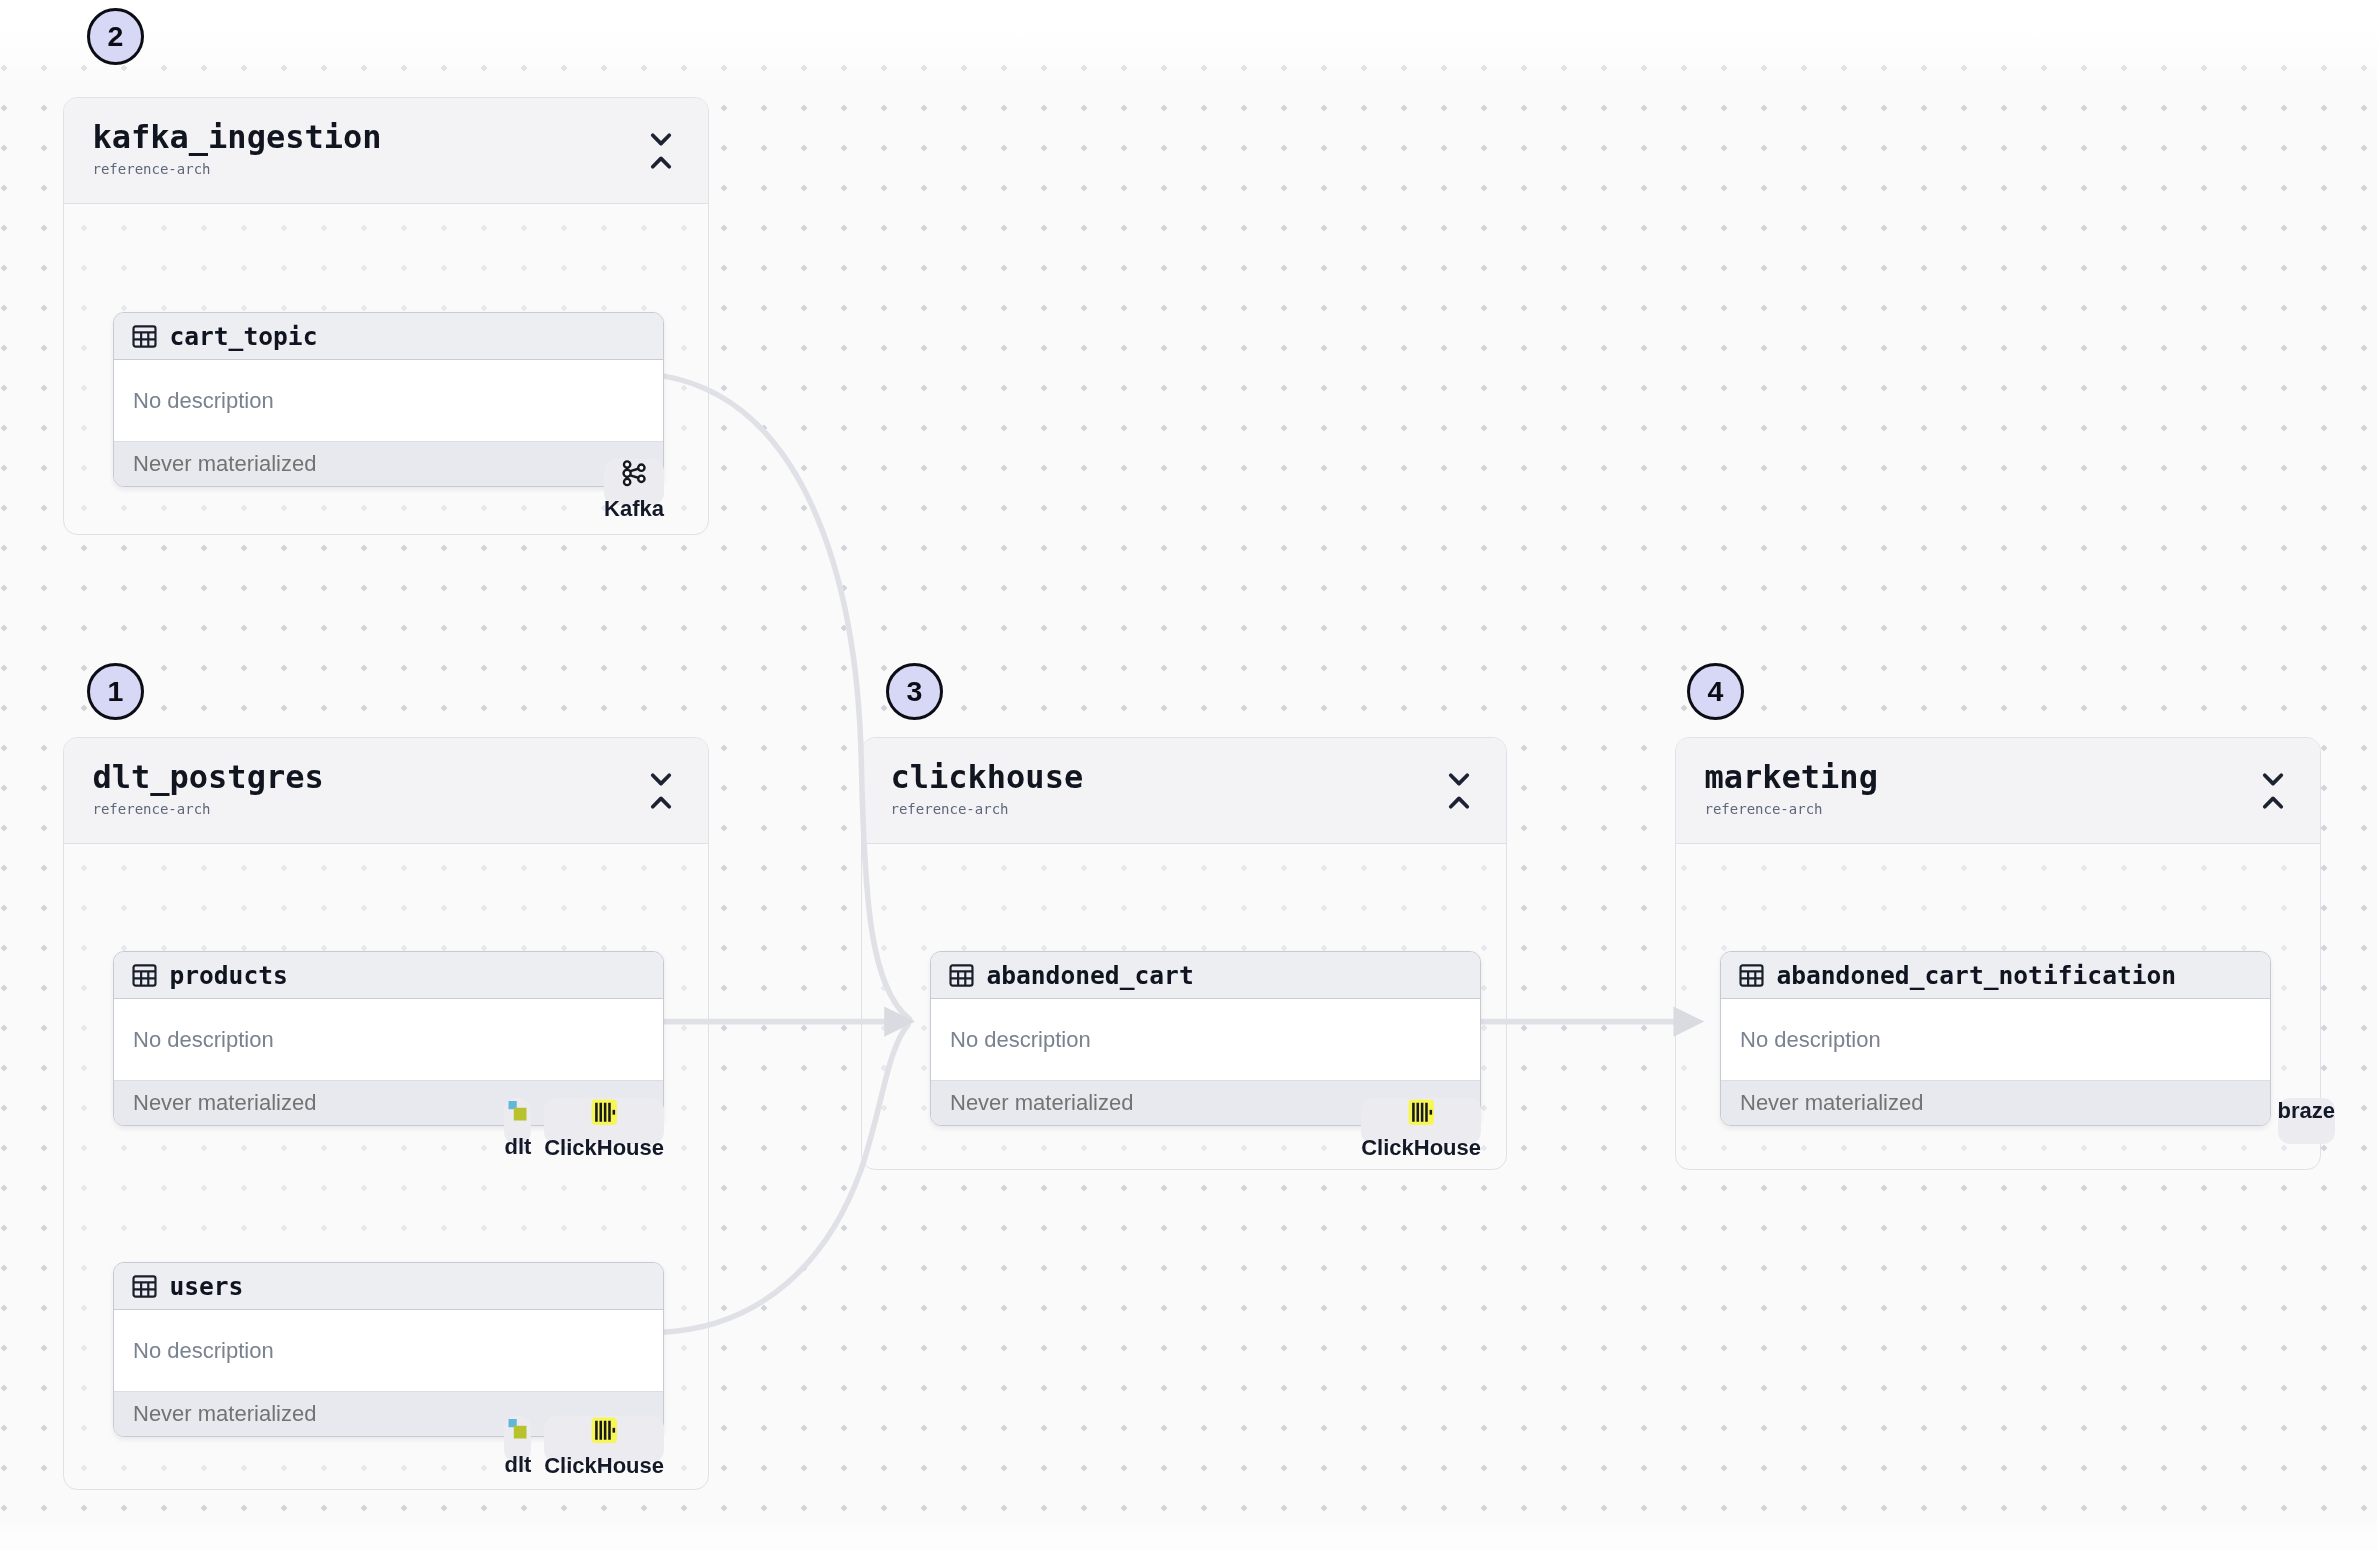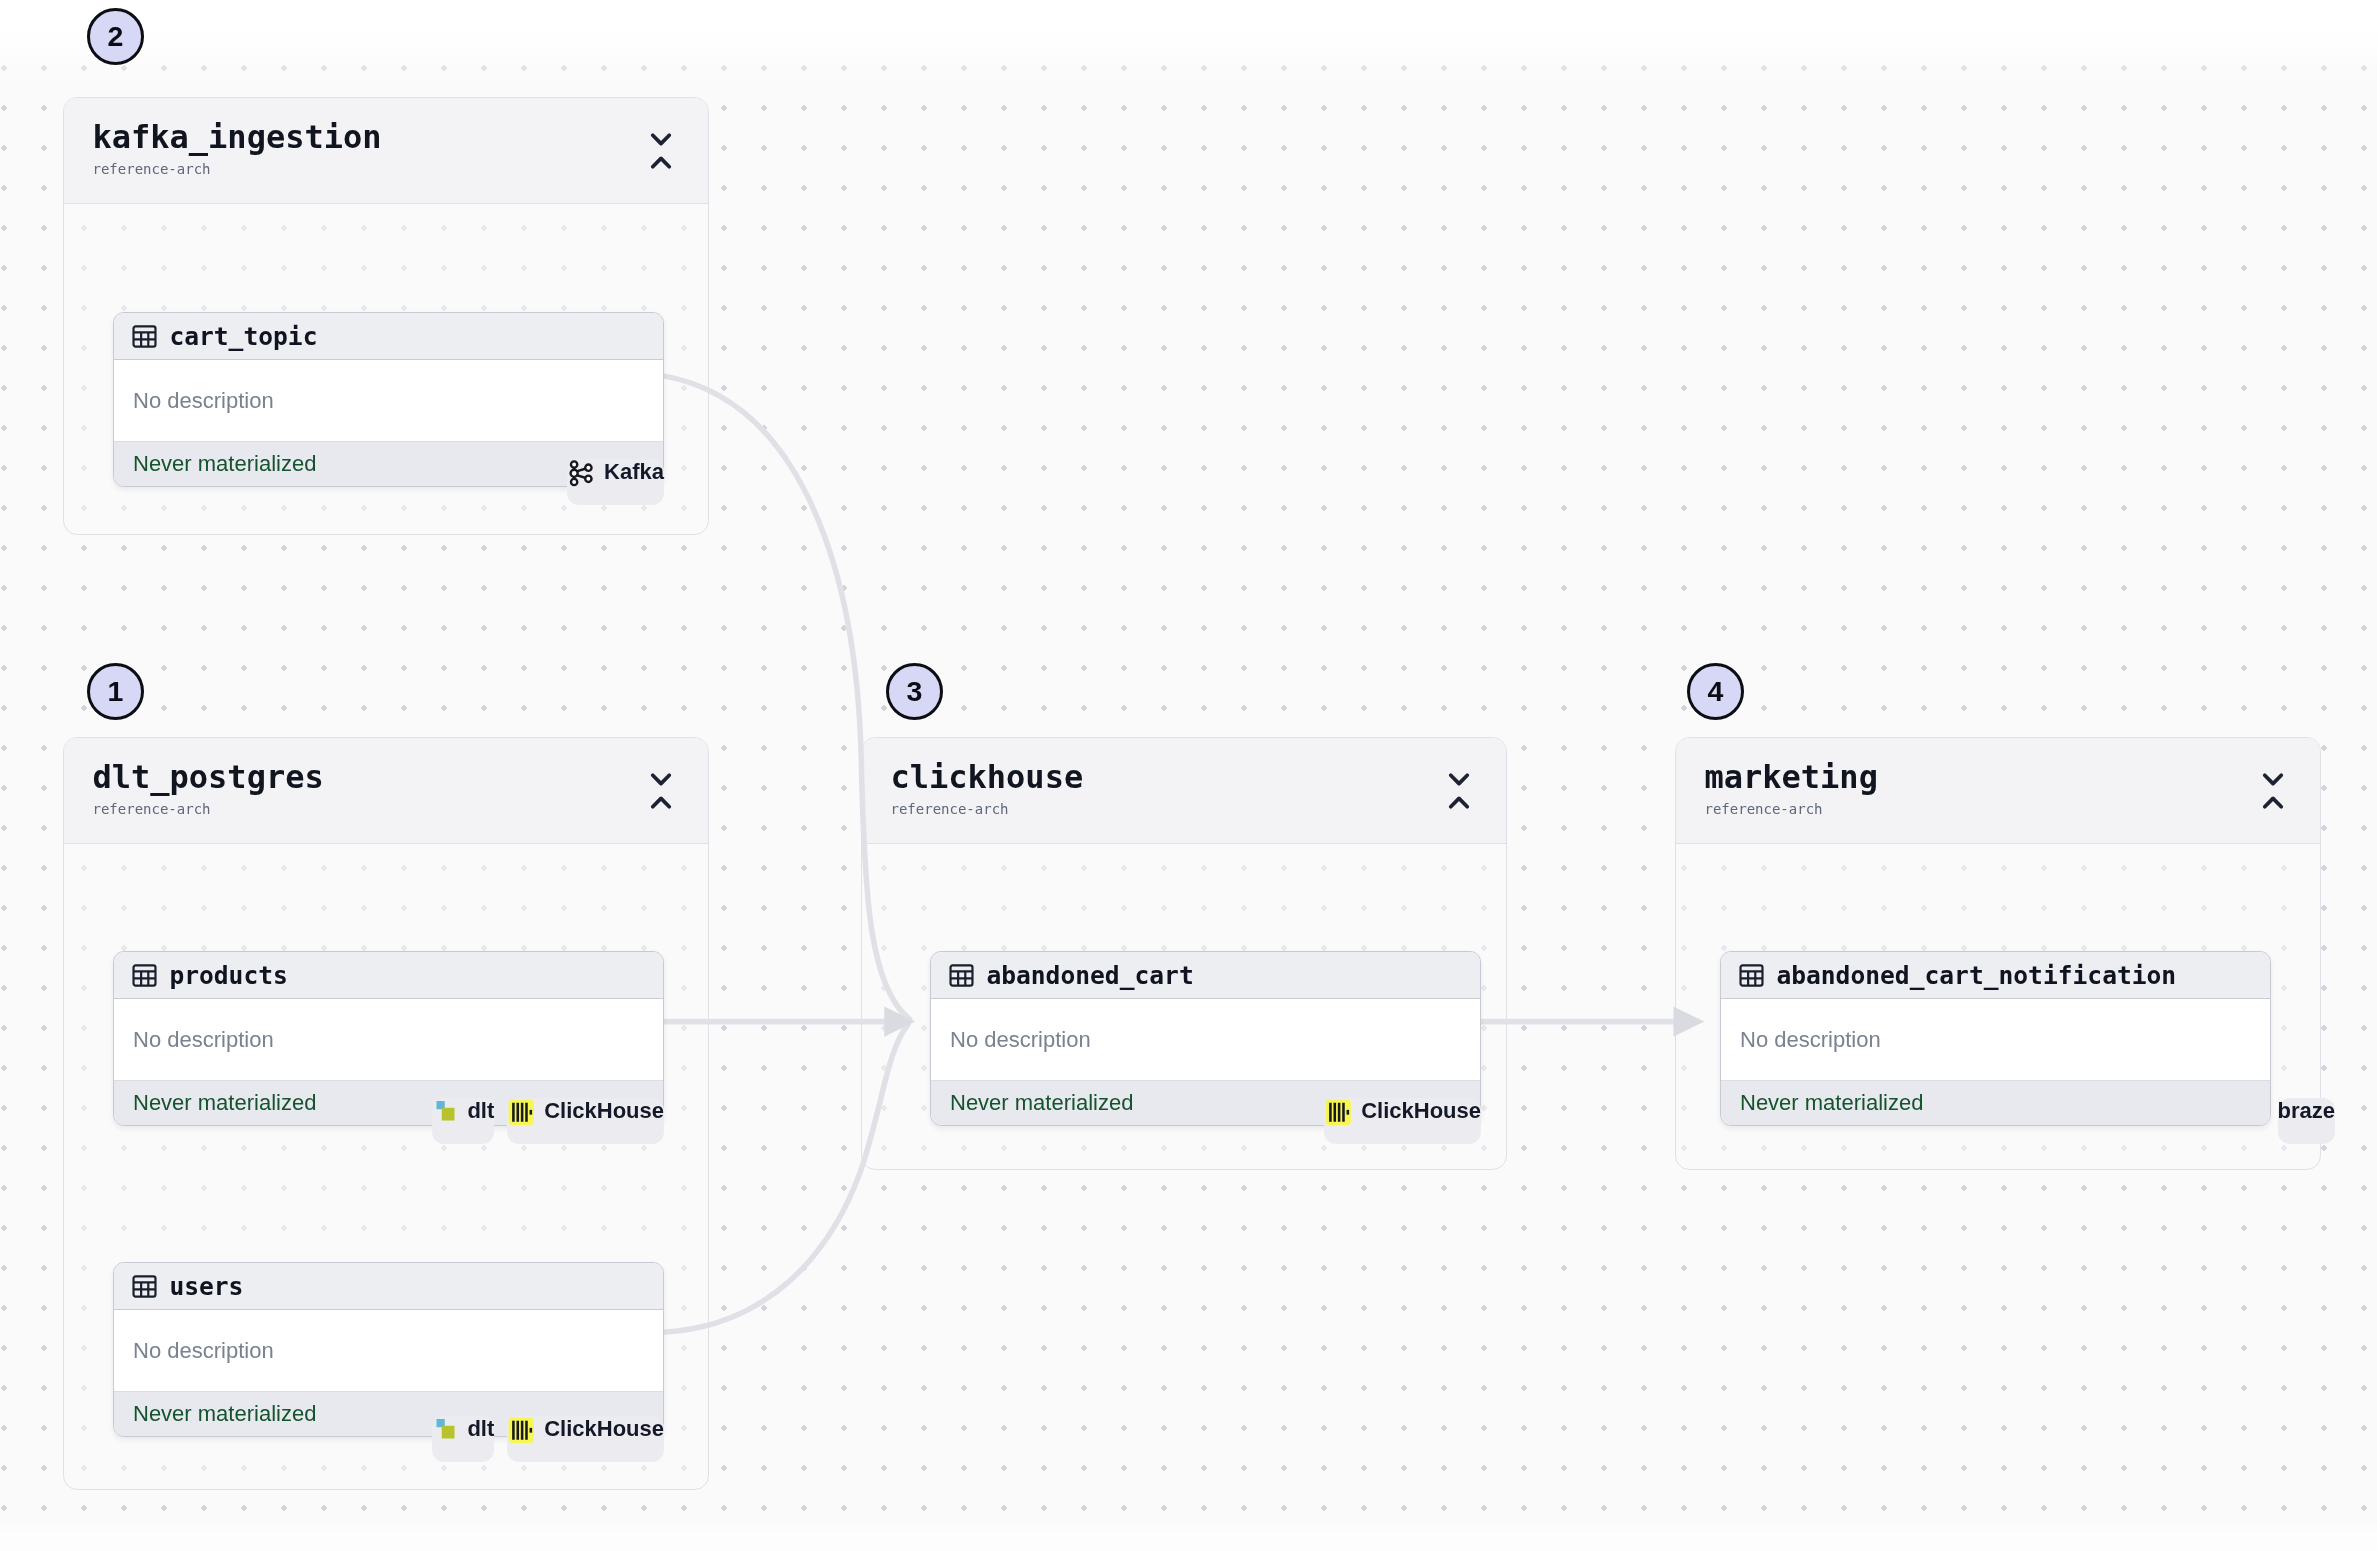--- a/index.html
+++ b/index.html
@@ -32,26 +32,26 @@
   .asset{position:absolute;width:551px;border:1.2px solid #c7cad3;border-radius:11px;
     background:#ffffff;box-sizing:border-box;overflow:hidden;
     box-shadow:0 2.4px 5.5px rgba(22,27,45,0.07);cursor:pointer;}
   .asset-header{display:flex;align-items:center;gap:11px;height:46px;
     background:#eceef2;border-bottom:1.2px solid #c9ccd4;padding:0 17.4px;}
   .asset-name{font-family:"DejaVu Sans Mono",monospace;font-weight:bold;
     font-size:24.6px;color:#0f1420;white-space:nowrap;}
   .asset-desc{height:49px;line-height:49px;padding:16px 19px;background:#ffffff;
     font-size:22px;color:#79828f;border-bottom:0.8px solid #dcdee4;}
   .asset-status{height:44px;line-height:44px;padding:0 19px;background:#e8e9ee;
-    font-size:22px;color:#14532d;}
+    font-size:22px;color:#737373;}
 
   
   .tags{position:absolute;display:flex;justify-content:flex-end;gap:12.7px;height:46px;}
-  .tag{display:flex;align-items:flex-start;gap:8.7px;background:#ececf0;border-radius:12px;
-    padding:0 0;height:46px;box-sizing:border-box;cursor:pointer;}
+  .tag{display:flex;align-items:center;gap:8.7px;background:#ececf0;border-radius:12px;
+    padding:0 0;height:46px;box-sizing:border-box;cursor:pointer;flex-direction:column;}
   .tag-label{font-size:22px;font-weight:bold;color:#14192a;white-space:nowrap;}
   .tag-icon{display:flex;align-items:center;}
 
   
   .step{position:absolute;width:51px;height:51px;border-radius:50%;
     background:#d7d8f5;border:3.6px solid #0c0d14;box-sizing:content-box;
     display:flex;align-items:center;justify-content:center;
     font-size:28.5px;font-weight:bold;color:#0c0d14;}
 
   svg.edges{position:absolute;left:0;top:0;pointer-events:none;}

